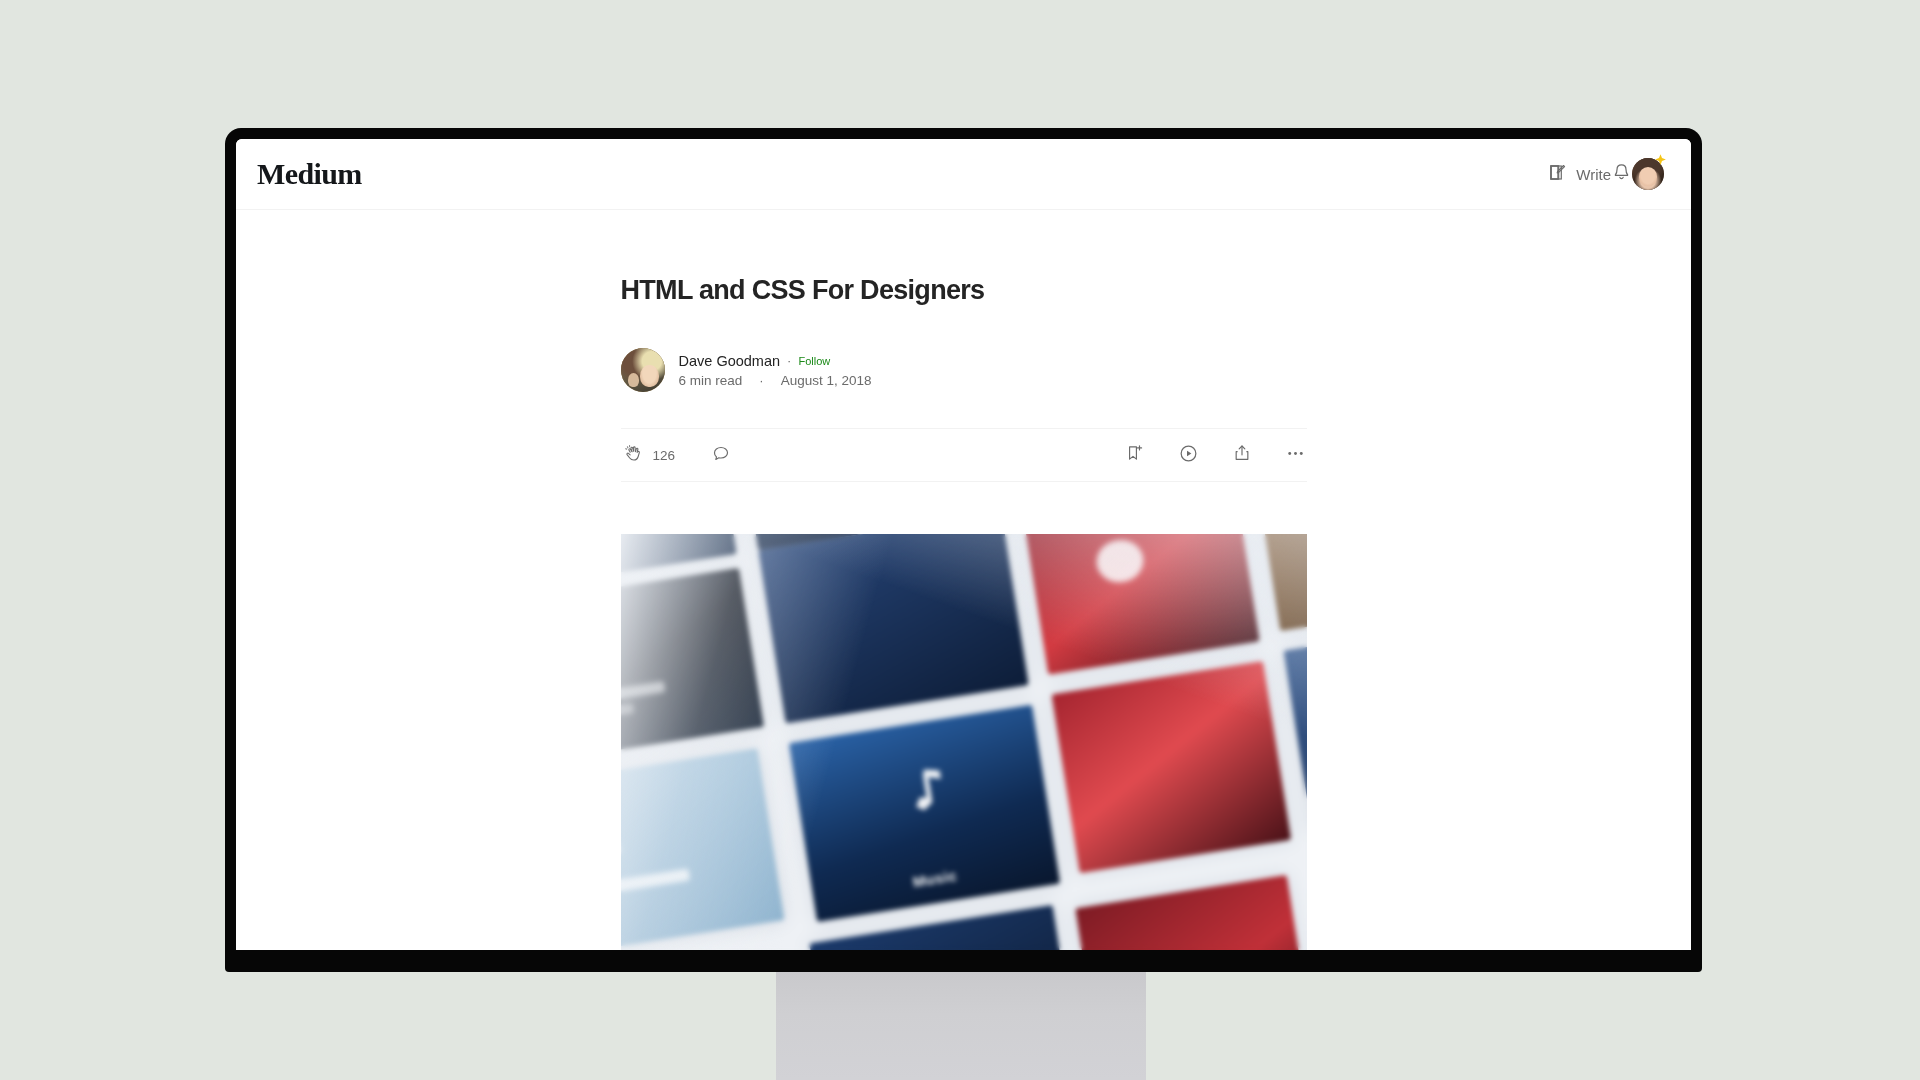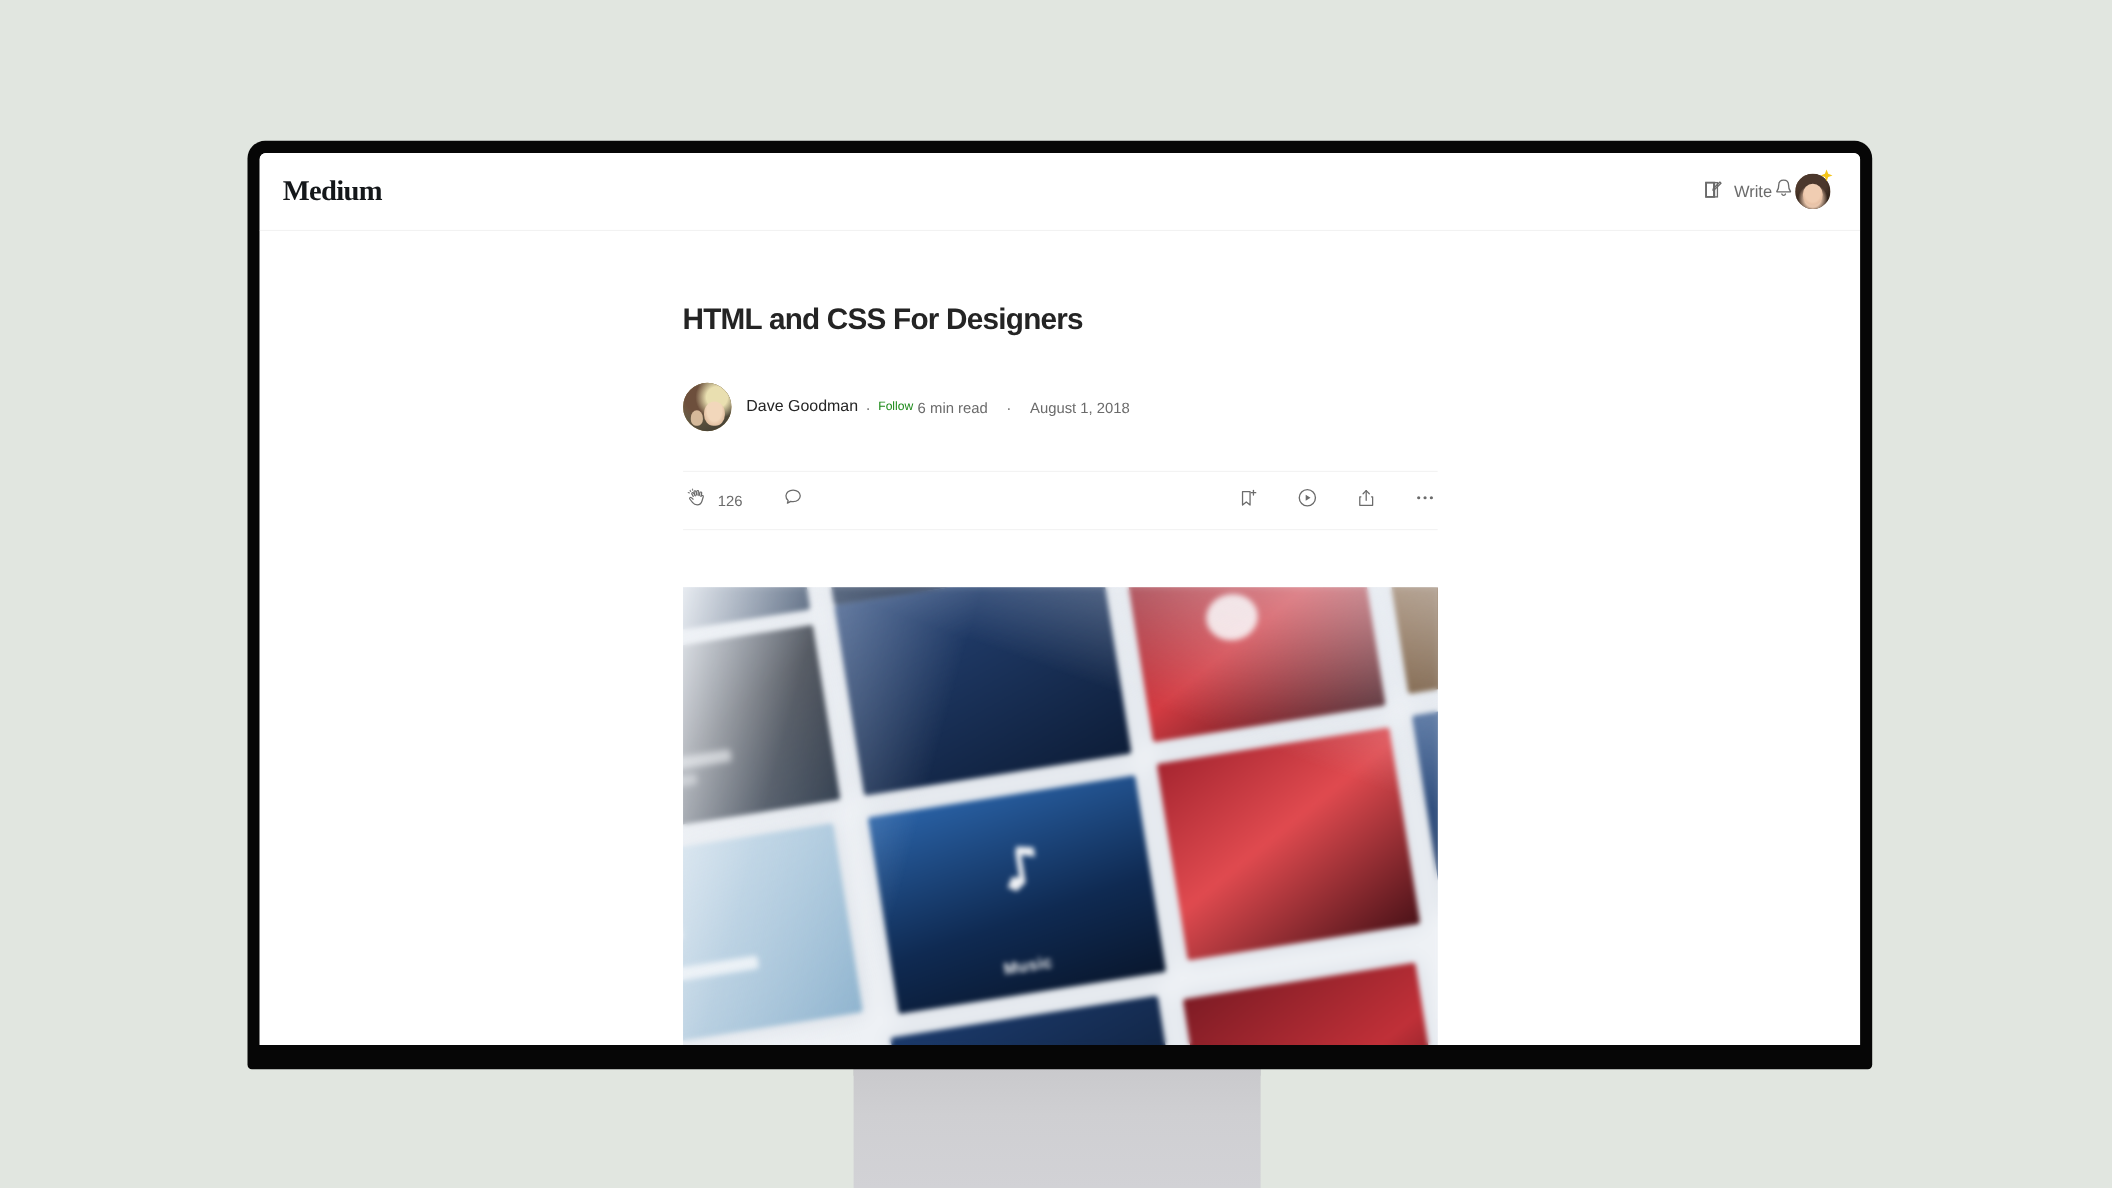--- a/index.html
+++ b/index.html
@@ -68,21 +68,21 @@
     background: #ffffff;
     border-bottom: 1px solid #f2f2f2;
     display: flex;
     align-items: center;
     padding: 0 27px 0 21px;
     box-sizing: border-box;
   }
   .brand {
     font-family: "Liberation Serif", serif;
     font-weight: bold;
-    font-size: 26px;
+    font-size: 30px;
     letter-spacing: -0.6px;
     color: #14171a;
     line-height: 1;
     margin-right: 26px;
     user-select: none;
   }
   .searchbox {
     display: flex;
     align-items: center;
     width: 240px;
@@ -198,21 +198,21 @@
   }
   .author-avatar::after {
     content: "";
     position: absolute;
     left: 19px; top: 17px;
     width: 19px; height: 22px;
     border-radius: 50% 50% 45% 45%;
     background: radial-gradient(ellipse at 50% 35%, #f2d7bb 0 50%, #cda383 100%);
     box-shadow: -16px 4px 0 -4px rgba(226,196,164,0.9);
   }
-  .byline-lines { display: flex; flex-direction: row; gap: 4px; }
+  .byline-lines { display: flex; flex-direction: column; gap: 4px; }
   .byline-row1 {
     display: flex;
     align-items: center;
     gap: 7px;
     font-size: 14.5px;
     color: #242424;
   }
   .dot-sep { color: #6b6b6b; font-size: 13px; }
   .follow-link {
     color: #1a8917;
@@ -231,21 +231,21 @@
   .actionbar {
     margin-top: 36px;
     border-top: 1px solid #f2f2f2;
     border-bottom: 1px solid #f2f2f2;
     height: 52px;
     display: flex;
     align-items: center;
     justify-content: space-between;
     padding: 0 1px;
   }
-  .act-left { display: flex; align-items: flex-start; gap: 36px; }
+  .act-left { display: flex; align-items: flex-end; gap: 36px; }
   .act-right { display: flex; align-items: center; gap: 33px; }
   .clap-group {
     display: flex;
     align-items: center;
     gap: 10px;
     cursor: pointer;
     color: #6b6b6b;
   }
   .clap-count { font-size: 13.5px; color: #6b6b6b; }
   .icon-btn {

